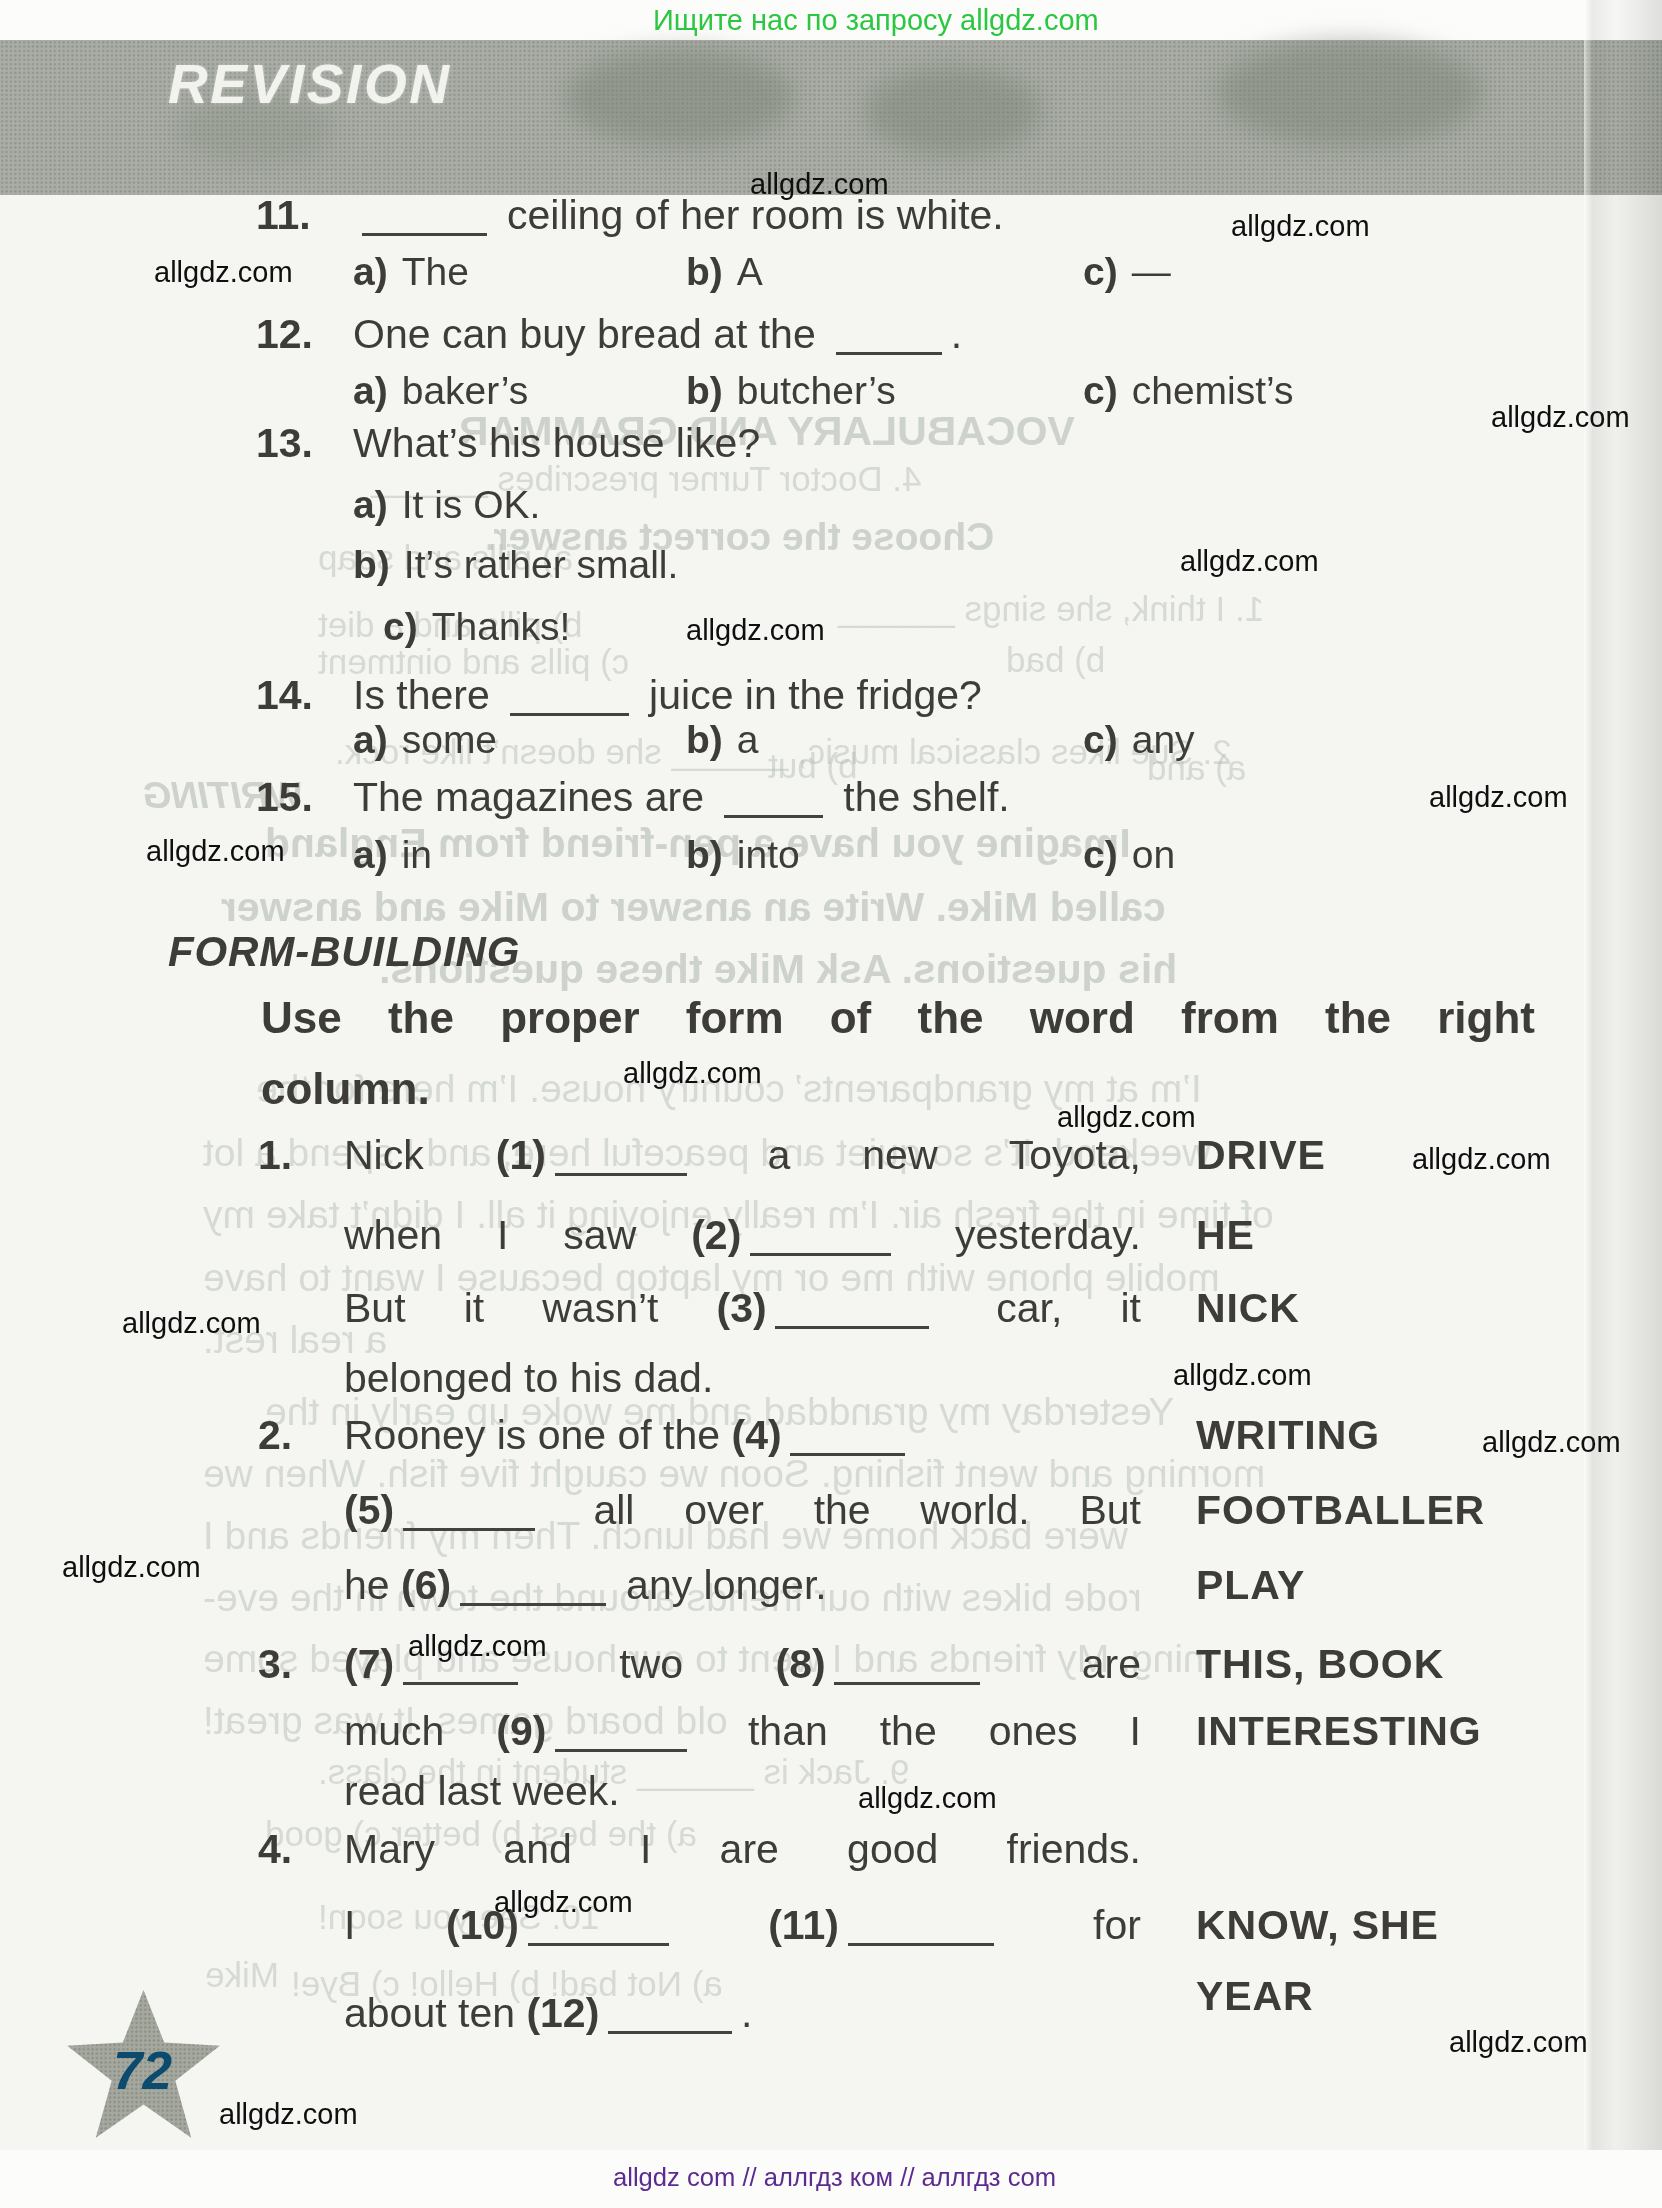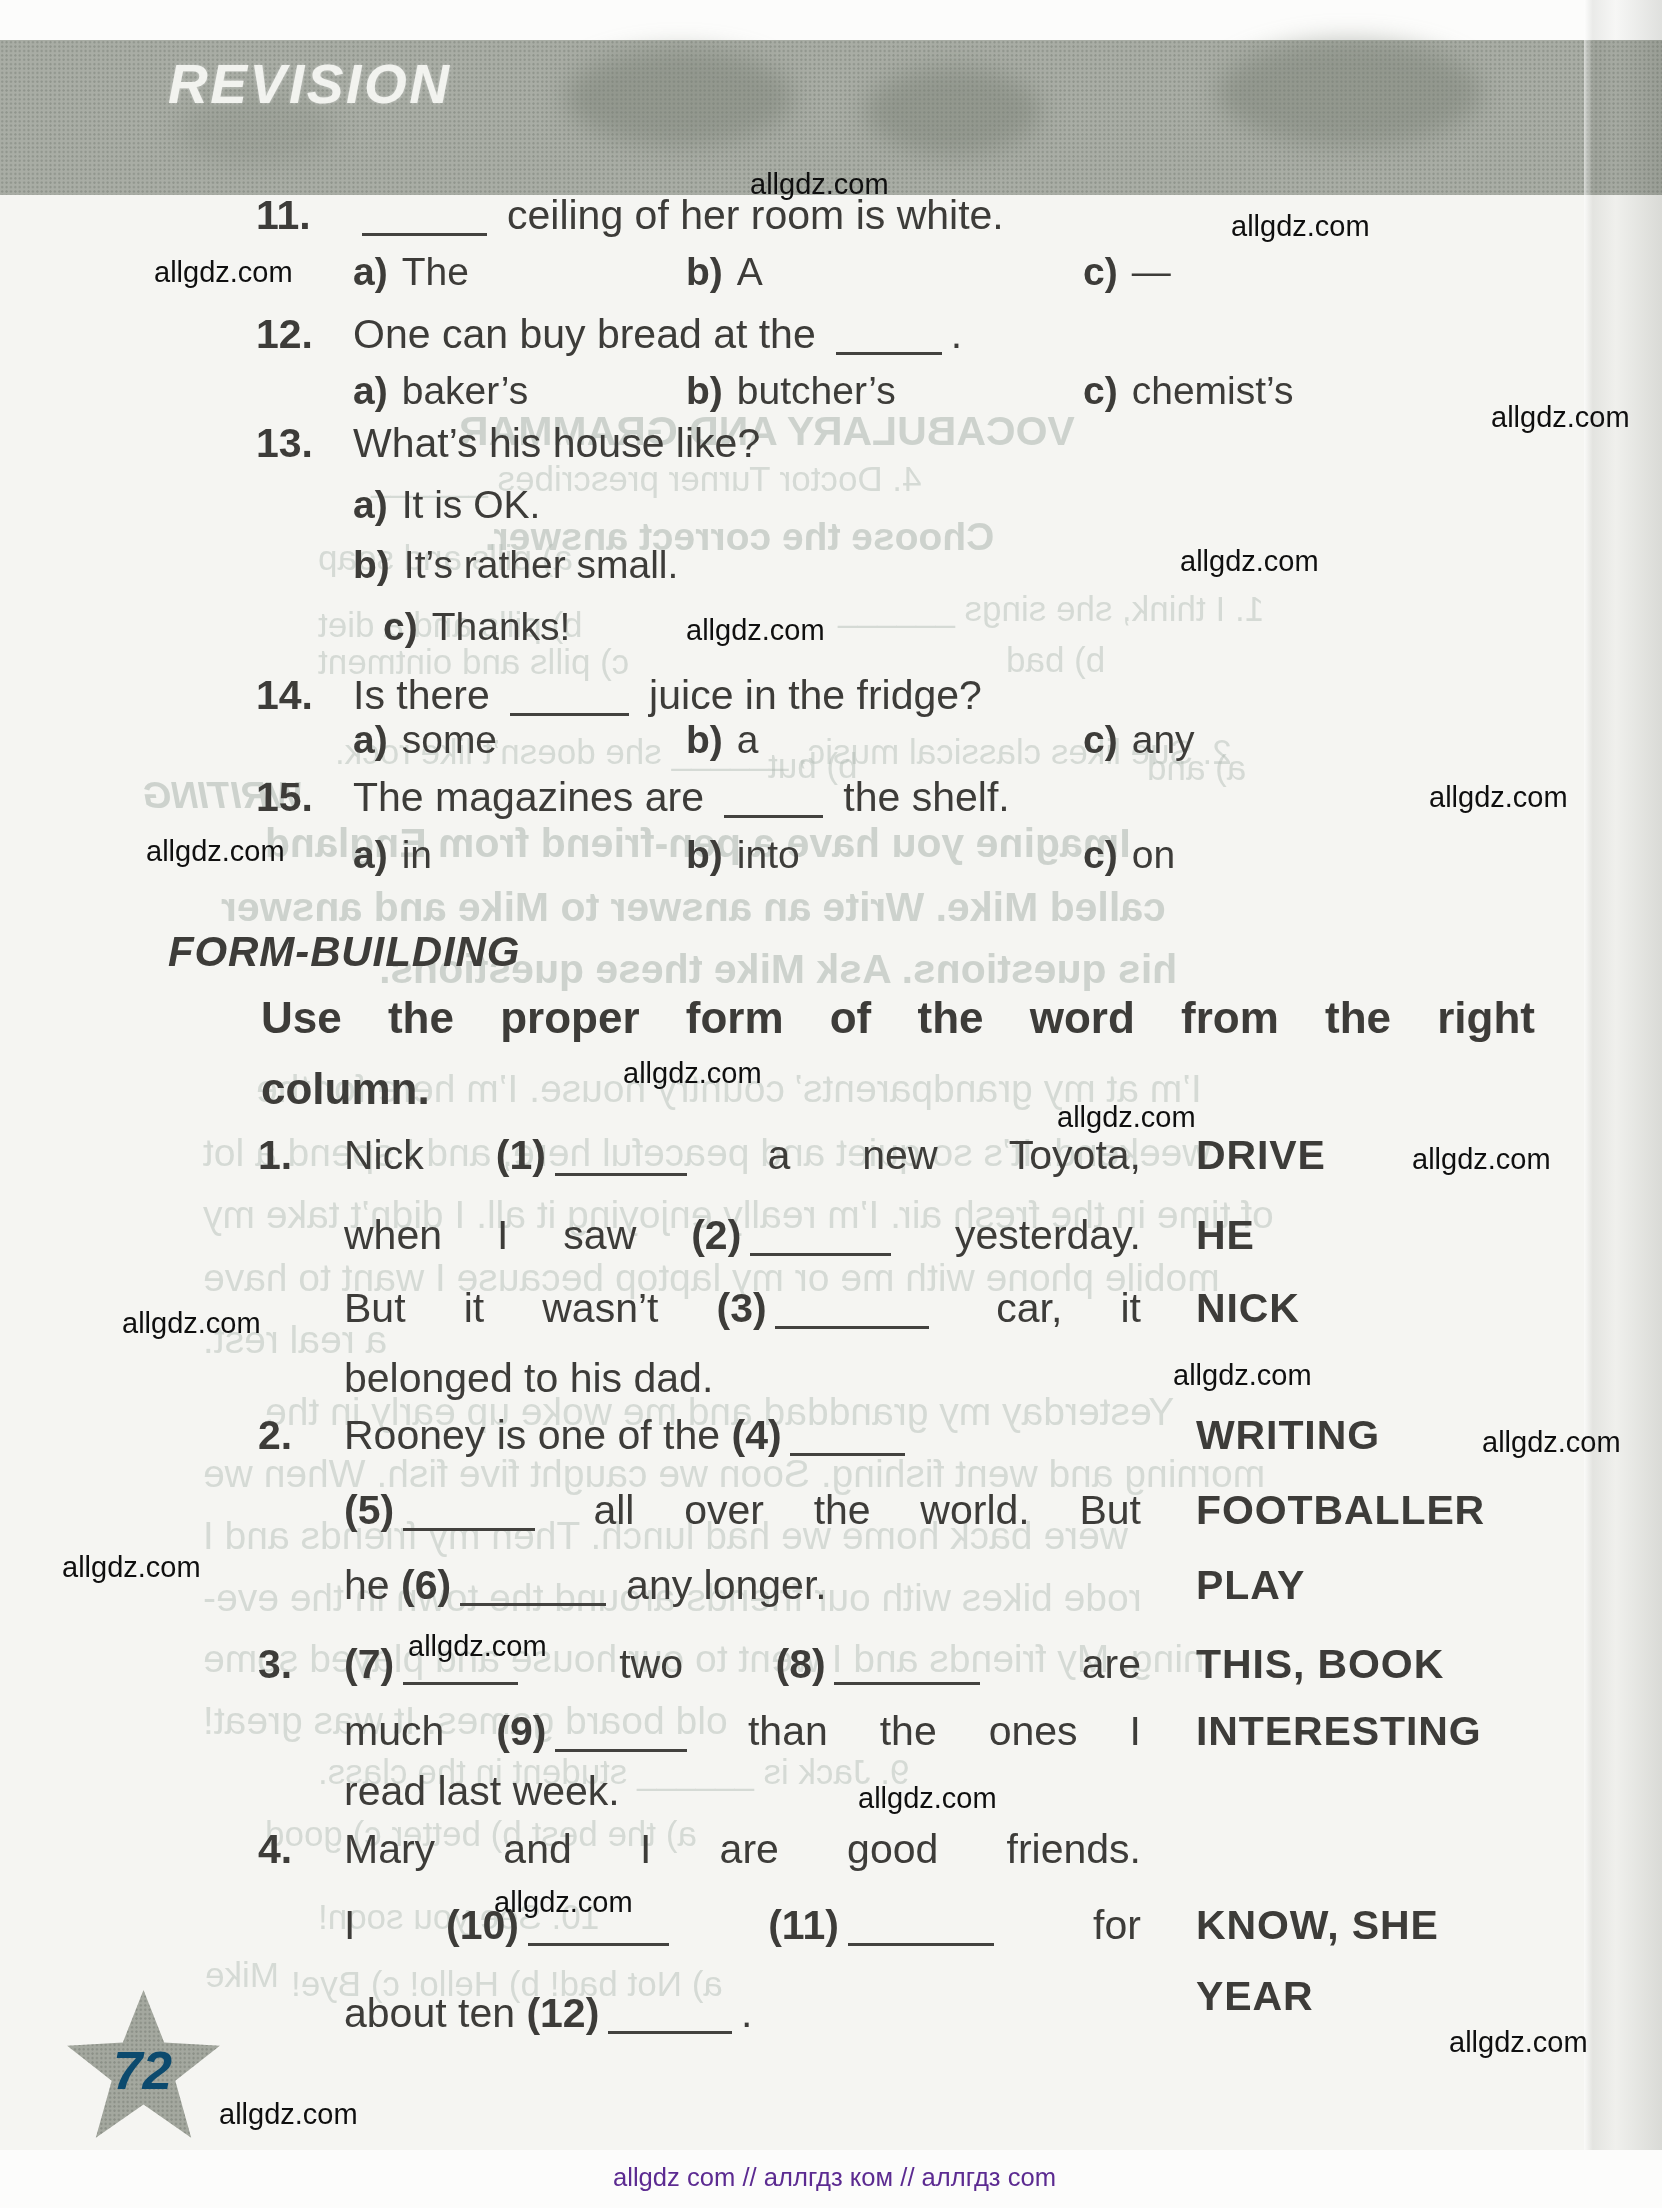--- a/index.html
+++ b/index.html
@@ -51,20 +51,21 @@
         z-index:4;}
   .star-num{position:absolute;left:44px;top:41px;font-size:53px;font-weight:bold;font-style:italic;
             color:#0c4a6e;}
 </style>
 </head>
 <body>
 
 <div id="scene">
   <div class="top-strip"></div>
 
+  <div class="promo" style="color: rgb(43, 199, 64);">Ищите нас по запросу allgdz.com</div>
 
   <div class="band">
     <div class="blob" style="left:565px;top:8.8px;width:229px;height:97px;"></div>
     <div class="blob" style="left:865px;top:26.5px;width:176px;height:88px;"></div>
     <div class="blob" style="left:1217px;top:0px;width:265px;height:106px;"></div>
     <div class="blob" style="left:176px;top:53px;width:159px;height:71px;opacity:.5;"></div>
     <div class="band-title">REVISION</div>
   </div>
 
   <div id="ghosts">

